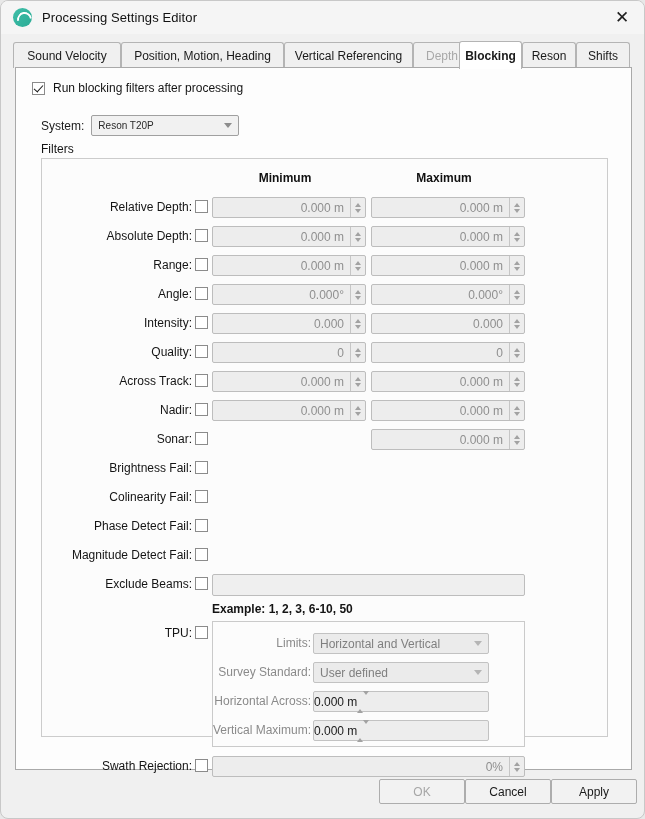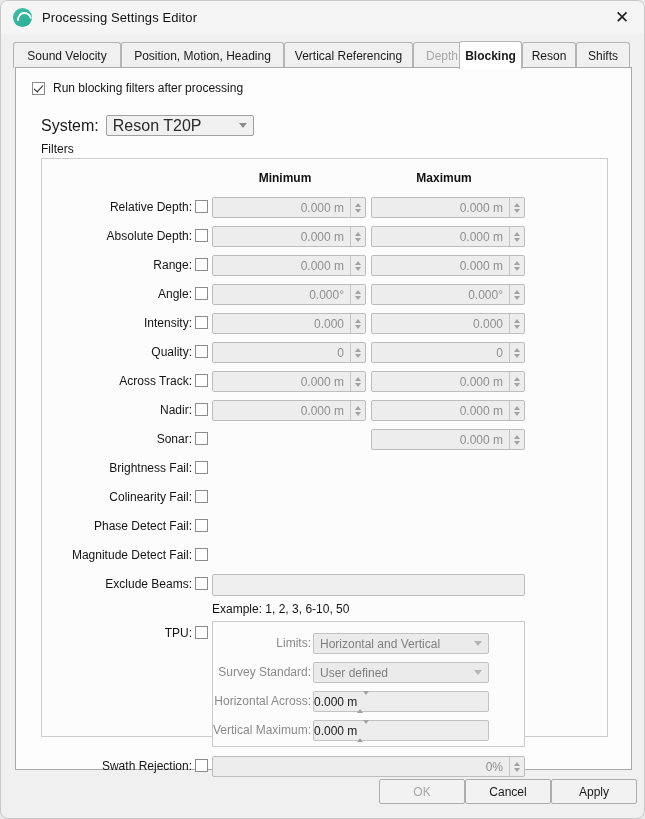--- a/index.html
+++ b/index.html
@@ -136,31 +136,31 @@
     gap: 8px;
   }
   .runrow .lbl { font-size: 12px; color: #141414; }
 
   .systemrow {
     position: absolute;
     left: 25px; top: 47px;
     display: flex;
     align-items: center;
   }
-  .systemrow .lbl { font-size: 16px; margin-right: 7px; }
+  .systemrow .lbl { font-size: 12px; margin-right: 7px; }
 
   .combo {
     height: 21px;
     background: #f1f1f1;
     border: 1px solid #a0a0a0;
     border-radius: 2px;
     display: flex;
     align-items: center;
     padding: 0 6px;
-    font-size: 16px;
+    font-size: 10px;
     color: #2a2a2a;
     position: relative;
     justify-content: center;
   }
   .combo .cval { flex: 1; }
   .combo .arrow {
     width: 0; height: 0;
     border-left: 4.5px solid transparent;
     border-right: 4.5px solid transparent;
     border-top: 5px solid #8d8d8d;
@@ -266,21 +266,21 @@
     height: 22px;
     background: #efefef;
     border: 1px solid #bdbdbd;
     border-radius: 2px;
   }
 
   .example {
     position: absolute;
     left: 170px;
     font-size: 12px;
-    font-weight: normal;
+    font-weight: bold;
     color: #141414;
   }
 
   
   .tpu-panel {
     position: absolute;
     left: 170px;
     width: 313px;
     border: 1px solid #cacaca;
     background: #fcfcfc;

